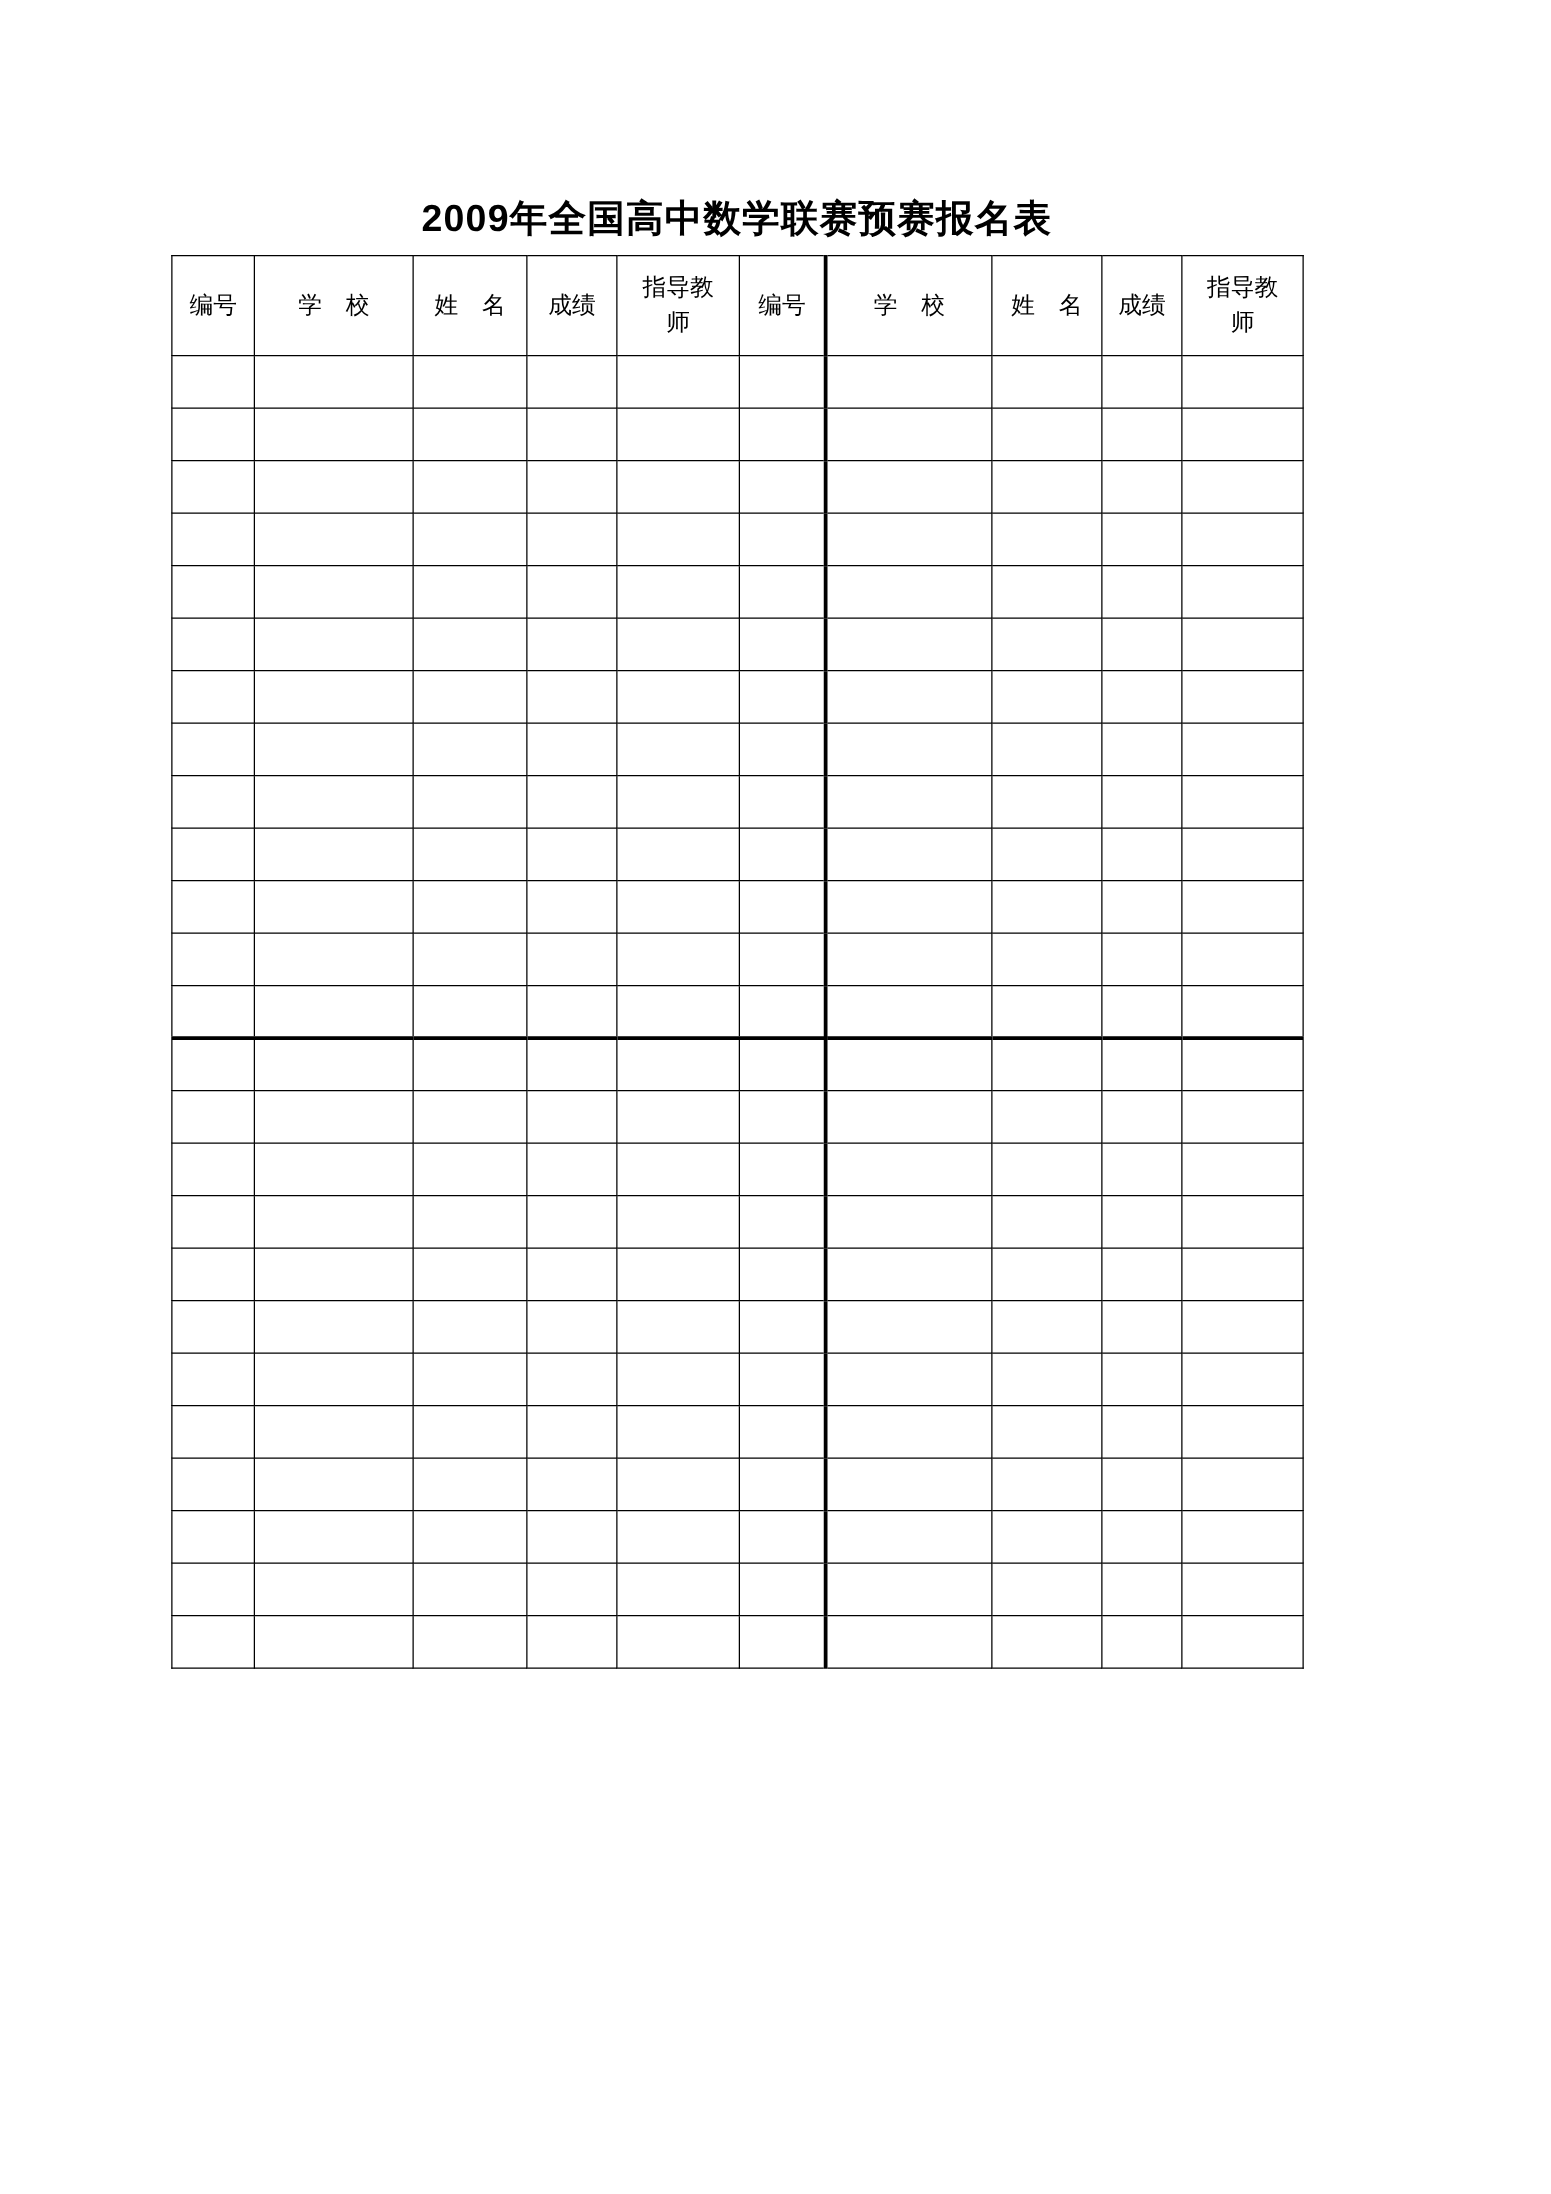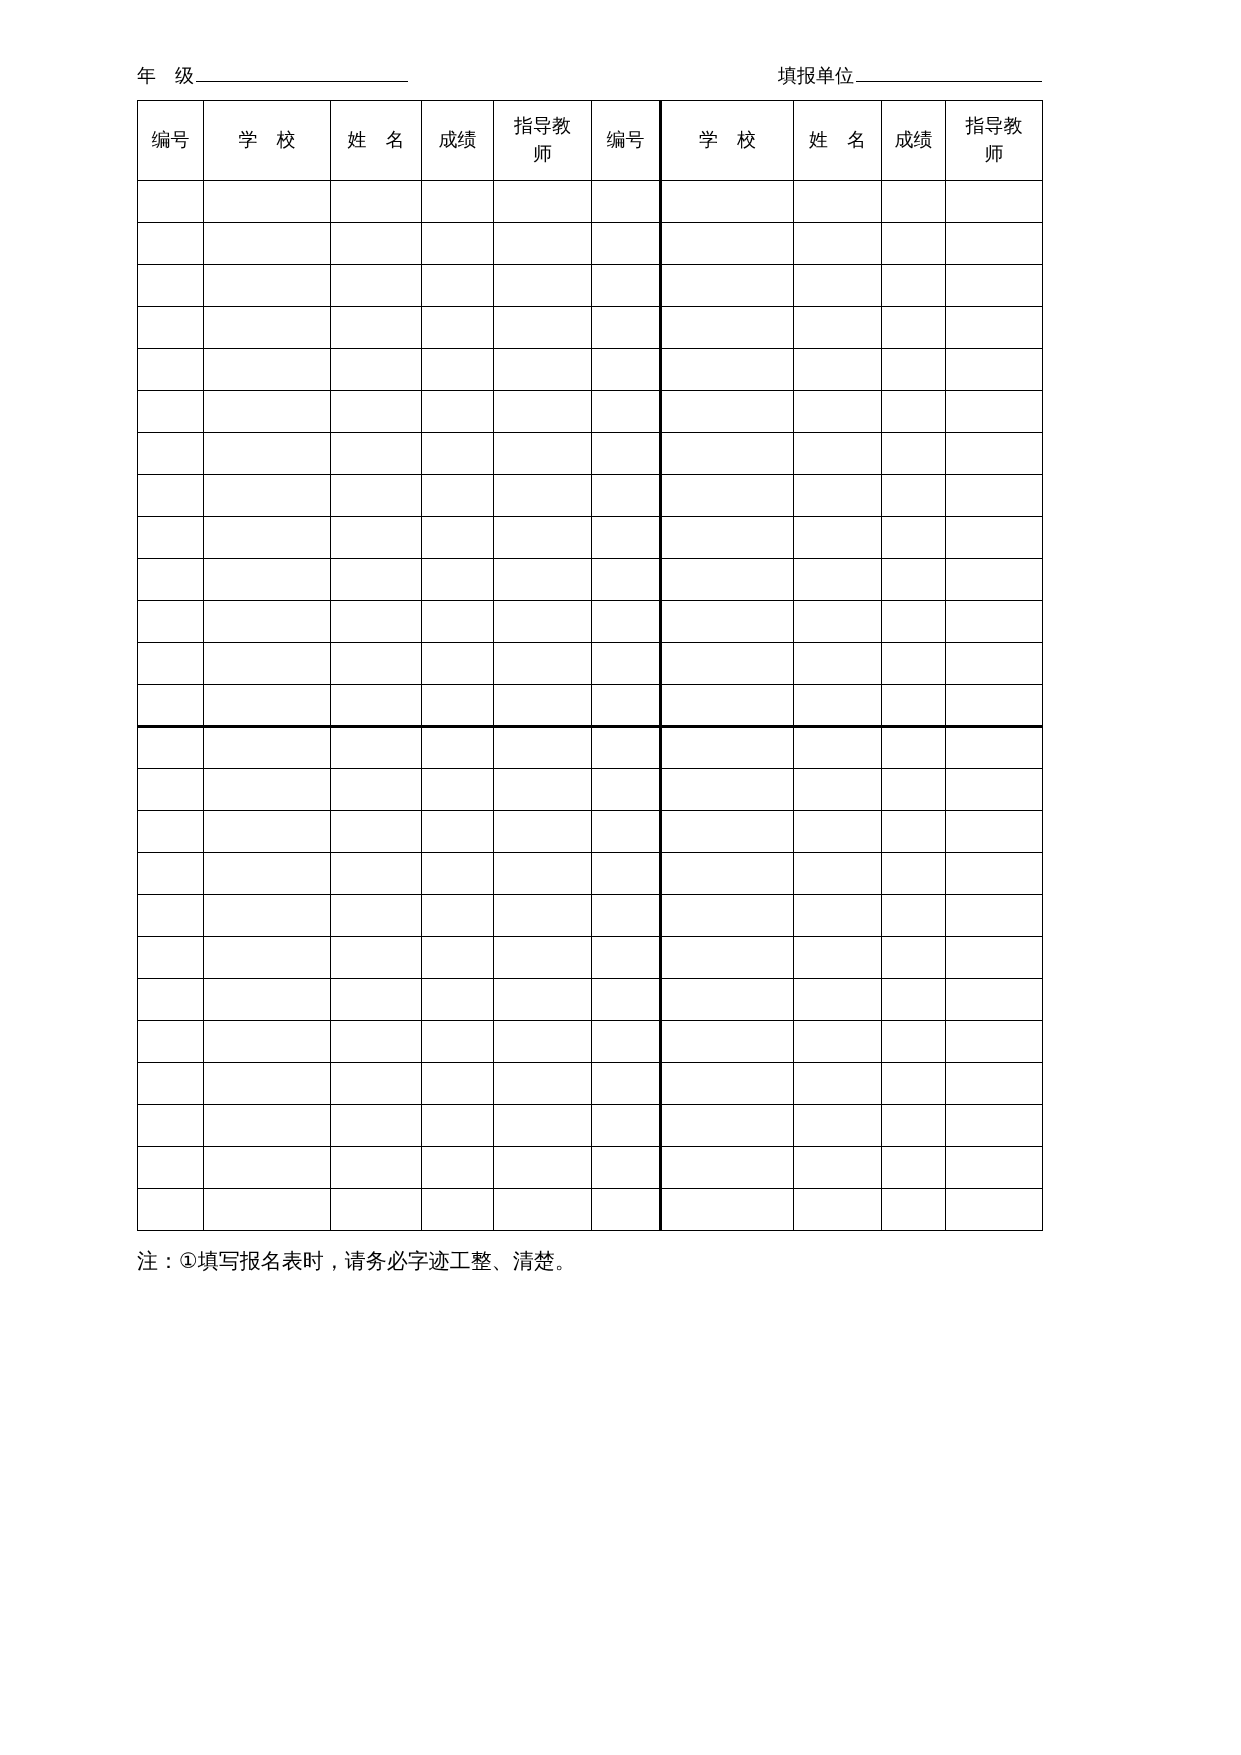--- a/index.html
+++ b/index.html
@@ -76,29 +76,22 @@
   }
   .notes p { margin-bottom: 14px; }
   .note-2 { padding-left: 42px; }
 </style>
 </head>
 <body>
 
 <div class="page">
   <div class="content">
 
-
-    <div class="meta-row">
-      <div class="meta-left">
-        <span>年　级</span><span class="blank blank-grade"></span>
-      </div>
-      <div class="meta-right">
-        <span>填报单位</span><span class="blank blank-unit"></span>
-      </div>
-    </div>
+    <h1 class="title">2009年全国高中数学联赛预赛报名表</h1>
+
 
     <table class="reg-table">
         <colgroup>
           <col style="width: 66px;">
           <col style="width: 127px;">
           <col style="width: 91px;">
           <col style="width: 72px;">
           <col style="width: 98px;">
           <col style="width: 69px;">
           <col style="width: 133px;">
@@ -418,17 +411,16 @@
             <td class="b-right" style="height: 42px;"></td>
             <td style="height: 42px;"></td>
             <td style="height: 42px;"></td>
             <td style="height: 42px;"></td>
             <td style="height: 42px;"></td>
           </tr>
         </tbody>
       </table>
 
     <div class="notes">
-      <p class="note-1">注：①填写报名表时，请务必字迹工整、清楚。</p>
     </div>
 
   </div>
 </div>
 
 </body></html>

